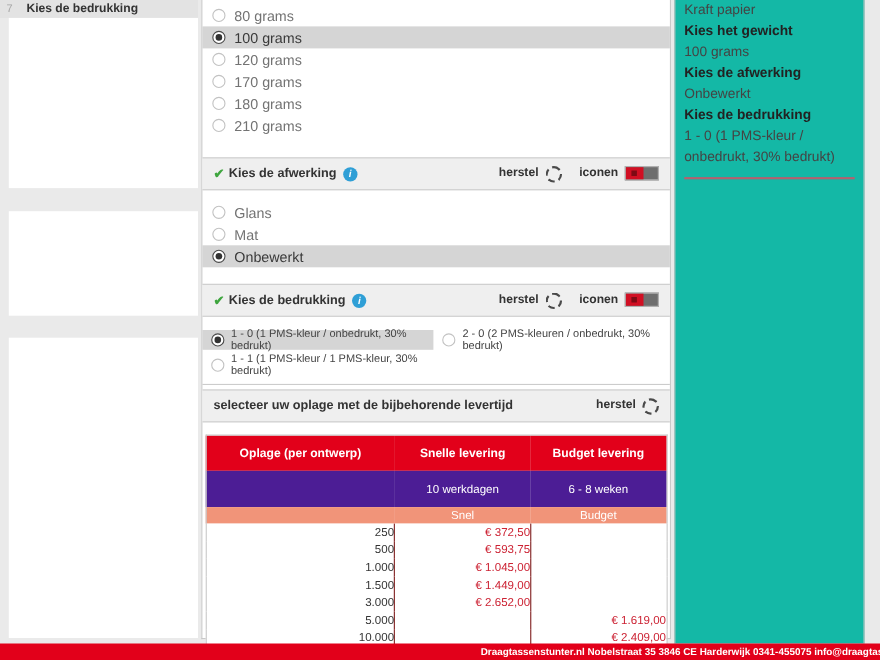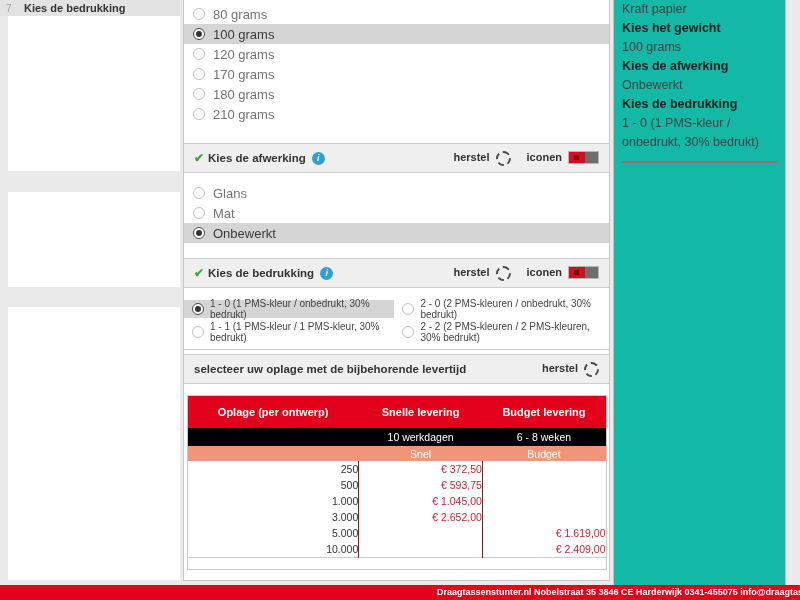--- a/index.html
+++ b/index.html
@@ -58,21 +58,21 @@
   .bed-opt.selected{background:#d5d5d5;}
   .divider{margin-top:8px;border-top:1px solid #ccc;height:0;}
   .hdr-oplage{margin-top:4px;}
 
   
   .price-table{width:420px;margin:11px auto 0 auto;border-collapse:collapse;
     border:1px solid #c9c9c9;table-layout:fixed;}
   .price-table th,.price-table td{padding:0;text-align:center;vertical-align:middle;}
   .price-table col.c1{width:41%;} .price-table col.c2{width:29.5%;} .price-table col.c3{width:29.5%;}
   .row-head th{background:#e2001a;color:#fff;font-size:11px;font-weight:bold;height:32px;}
-  .row-delivery td{background:#000000;color:#fff;font-size:10.5px;height:18px;}
+  .row-delivery td{background:#4c1d95;color:#fff;font-size:10.5px;height:33px;}
   .row-type td{background:#f19479;color:#fff;font-size:10.5px;height:15px;}
   .row-price td{height:16px;font-size:10.5px;background:#fff;text-align:right;}
   .row-price td.qty{color:#333;}
   .row-price td.price{color:#cc2233;cursor:pointer;}
   .row-price td + td{border-left:1px solid #7f1d1d;}
   .row-empty td{height:11px;border-top:1px solid #ccc;background:#fff;}
 
   
   .summary{position:absolute;left:613px;top:0;width:173px;height:585px;background:#14b8a6;
     border-left:1px solid #c4c4c4;border-right:1px solid #c4c4c4;box-sizing:border-box;
@@ -187,24 +187,20 @@
       <span class="txt">1 - 0 (1 PMS-kleur / onbedrukt, 30% bedrukt)</span>
     </div>
     <div class="bed-opt">
       <span class="radio"></span>
       <span class="txt">2 - 0 (2 PMS-kleuren / onbedrukt, 30% bedrukt)</span>
     </div>
     <div class="bed-opt">
       <span class="radio"></span>
       <span class="txt">1 - 1 (1 PMS-kleur / 1 PMS-kleur, 30% bedrukt)</span>
     </div>
-    <div class="bed-opt">
-      <span class="radio"></span>
-      <span class="txt">2 - 2 (2 PMS-kleuren / 2 PMS-kleuren, 30% bedrukt)</span>
-    </div>
   </div>
   <div class="divider"></div>
 
   <div class="panel-header hdr-oplage">
     <span class="title" style="margin-left:0;">selecteer uw oplage met de bijbehorende levertijd</span>
     <span class="hdr-right">
       <span class="ctl-lbl">herstel</span>
       <span class="refresh-icon last"></span>
     </span>
   </div>
@@ -240,20 +236,25 @@
       <td class="qty">500</td>
       <td class="price">€ 593,75</td>
       <td class="price"></td>
     </tr>
     <tr class="row-price">
       <td class="qty">1.000</td>
       <td class="price">€ 1.045,00</td>
       <td class="price"></td>
     </tr>
     <tr class="row-price">
+      <td class="qty">1.500</td>
+      <td class="price">€ 1.449,00</td>
+      <td class="price"></td>
+    </tr>
+    <tr class="row-price">
       <td class="qty">3.000</td>
       <td class="price">€ 2.652,00</td>
       <td class="price"></td>
     </tr>
     <tr class="row-price">
       <td class="qty">5.000</td>
       <td class="price"></td>
       <td class="price">€ 1.619,00</td>
     </tr>
     <tr class="row-price">

